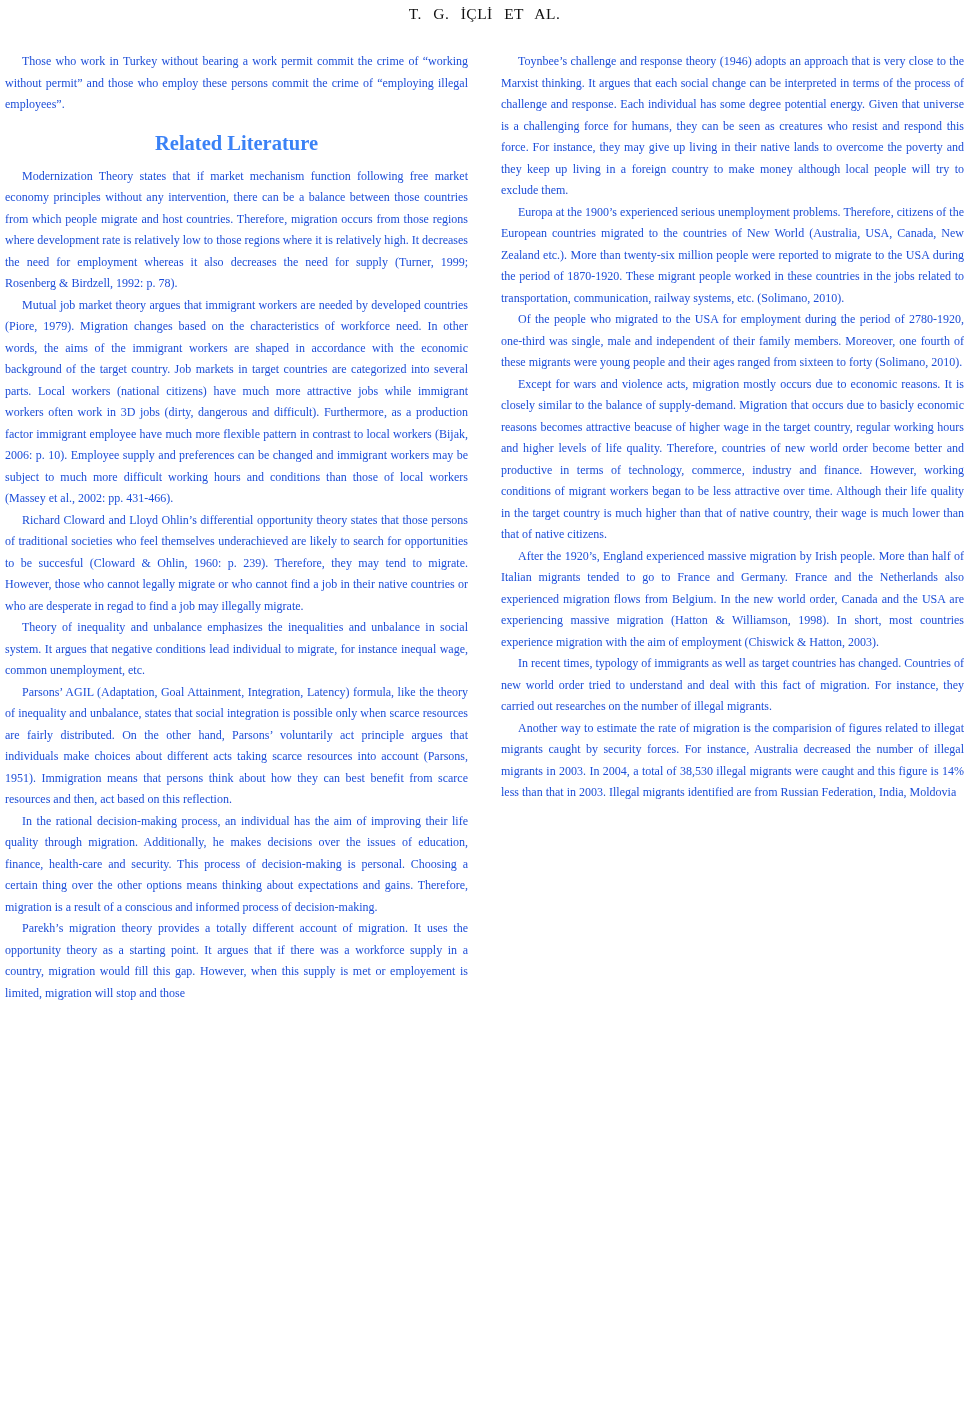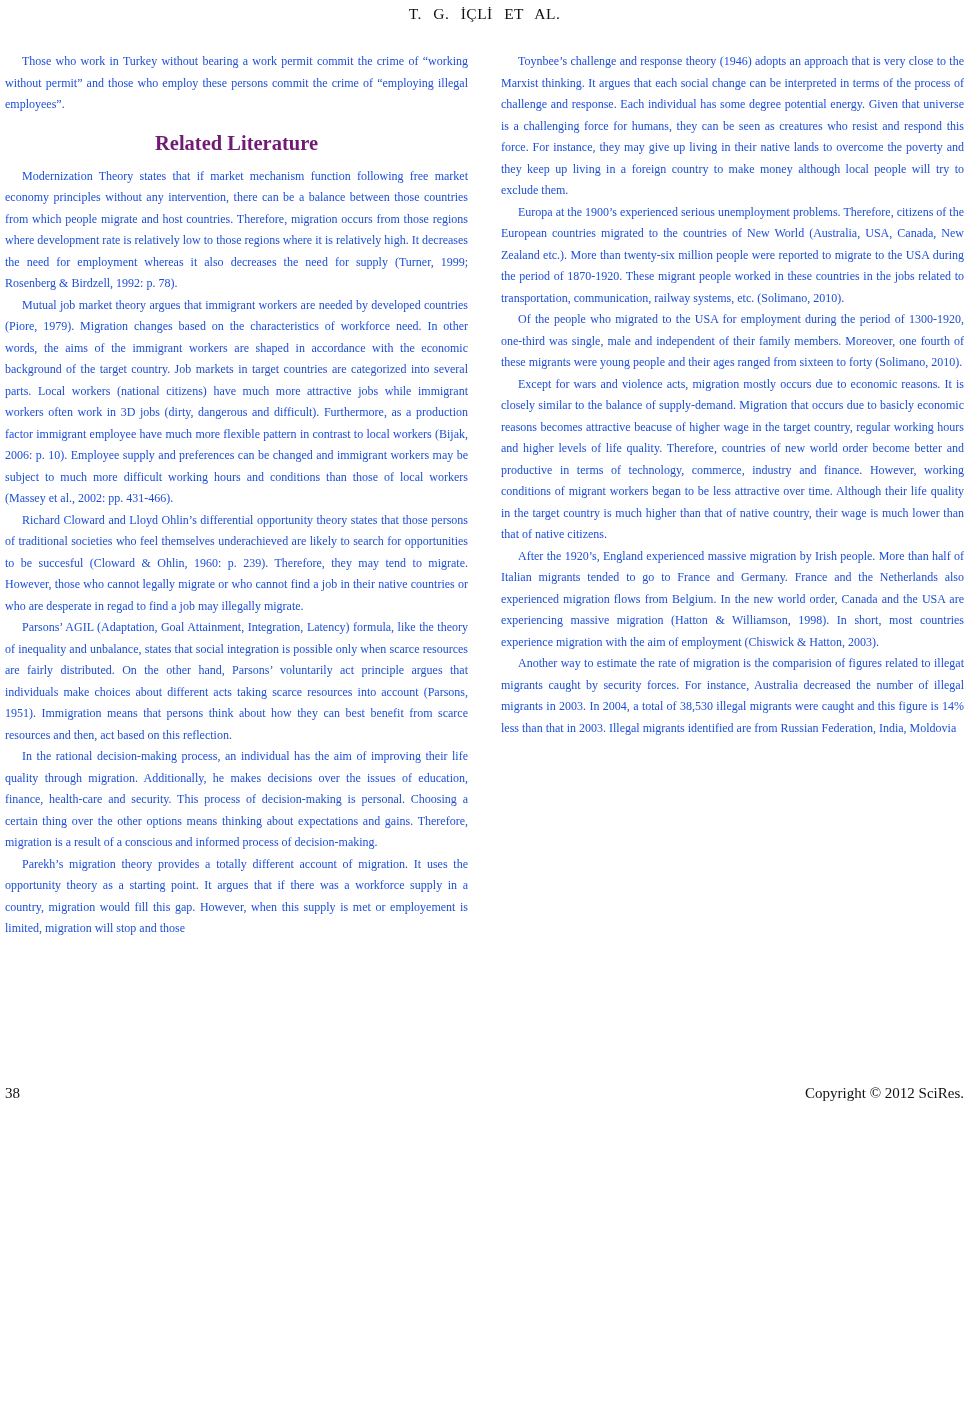--- a/index.html
+++ b/index.html
@@ -43,21 +43,21 @@
     text-indent: 17px;
     color: #1d4ed8;
   }
   .continuation { text-indent: 0; }
   .section-heading {
     margin: 16px 0 11px 0;
     font-size: 20.5px;
     font-weight: bold;
     text-align: center;
     text-indent: 0;
-    color: #701a75;
+    color: #3b82f6;
   }
   .footer {
     position: absolute;
     left: 5px; right: 5px;
     bottom: 10px;
     display: flex;
     justify-content: space-between;
     font-size: 15px;
     color: #111;
   }
@@ -70,34 +70,32 @@
   <div class="running-head">T. G. İÇLİ ET AL.</div>
 
   <div class="columns">
 
     <div class="col">
       <p class="body-par">Those who work in Turkey without bearing a work permit commit the crime of “working without permit” and those who employ these persons commit the crime of “employing illegal employees”.</p>
       <h2 class="section-heading">Related Literature</h2>
       <p class="body-par">Modernization Theory states that if market mechanism function following free market economy principles without any intervention, there can be a balance between those countries from which people migrate and host countries. Therefore, migration occurs from those regions where development rate is relatively low to those regions where it is relatively high. It decreases the need for employment whereas it also decreases the need for supply (Turner, 1999; Rosenberg &amp; Birdzell, 1992: p. 78).</p>
       <p class="body-par">Mutual job market theory argues that immigrant workers are needed by developed countries (Piore, 1979). Migration changes based on the characteristics of workforce need. In other words, the aims of the immigrant workers are shaped in accordance with the economic background of the target country. Job markets in target countries are categorized into several parts. Local workers (national citizens) have much more attractive jobs while immigrant workers often work in 3D jobs (dirty, dangerous and difficult). Furthermore, as a production factor immigrant employee have much more flexible pattern in contrast to local workers (Bijak, 2006: p. 10). Employee supply and preferences can be changed and immigrant workers may be subject to much more difficult working hours and conditions than those of local workers (Massey et al., 2002: pp. 431-466).</p>
       <p class="body-par">Richard Cloward and Lloyd Ohlin’s differential opportunity theory states that those persons of traditional societies who feel themselves underachieved are likely to search for opportunities to be succesful (Cloward &amp; Ohlin, 1960: p. 239). Therefore, they may tend to migrate. However, those who cannot legally migrate or who cannot find a job in their native countries or who are desperate in regad to find a job may illegally migrate.</p>
+      <p class="body-par">Theory of inequality and unbalance emphasizes the inequalities and unbalance in social system. It argues that negative conditions lead individual to migrate, for instance inequal wage, common unemployment, etc.</p>
       <p class="body-par">Parsons’ AGIL (Adaptation, Goal Attainment, Integration, Latency) formula, like the theory of inequality and unbalance, states that social integration is possible only when scarce resources are fairly distributed. On the other hand, Parsons’ voluntarily act principle argues that individuals make choices about different acts taking scarce resources into account (Parsons, 1951). Immigration means that persons think about how they can best benefit from scarce resources and then, act based on this reflection.</p>
       <p class="body-par">In the rational decision-making process, an individual has the aim of improving their life quality through migration. Additionally, he makes decisions over the issues of education, finance, health-care and security. This process of decision-making is personal. Choosing a certain thing over the other options means thinking about expectations and gains. Therefore, migration is a result of a conscious and informed process of decision-making.</p>
       <p class="body-par">Parekh’s migration theory provides a totally different account of migration. It uses the opportunity theory as a starting point. It argues that if there was a workforce supply in a country, migration would fill this gap. However, when this supply is met or employement is limited, migration will stop and those</p>
     </div>
 
     <div class="col">
       <p class="body-par">Toynbee’s challenge and response theory (1946) adopts an approach that is very close to the Marxist thinking. It argues that each social change can be interpreted in terms of the process of challenge and response. Each individual has some degree potential energy. Given that universe is a challenging force for humans, they can be seen as creatures who resist and respond this force. For instance, they may give up living in their native lands to overcome the poverty and they keep up living in a foreign country to make money although local people will try to exclude them.</p>
       <p class="body-par">Europa at the 1900’s experienced serious unemployment problems. Therefore, citizens of the European countries migrated to the countries of New World (Australia, USA, Canada, New Zealand etc.). More than twenty-six million people were reported to migrate to the USA during the period of 1870-1920. These migrant people worked in these countries in the jobs related to transportation, communication, railway systems, etc. (Solimano, 2010).</p>
-      <p class="body-par">Of the people who migrated to the USA for employment during the period of 1300-1920, one-third was single, male and independent of their family members. Moreover, one fourth of these migrants were young people and their ages ranged from sixteen to forty (Solimano, 2010).</p>
+      <p class="body-par">Of the people who migrated to the USA for employment during the period of 2780-1920, one-third was single, male and independent of their family members. Moreover, one fourth of these migrants were young people and their ages ranged from sixteen to forty (Solimano, 2010).</p>
       <p class="body-par">Except for wars and violence acts, migration mostly occurs due to economic reasons. It is closely similar to the balance of supply-demand. Migration that occurs due to basicly economic reasons becomes attractive beacuse of higher wage in the target country, regular working hours and higher levels of life quality. Therefore, countries of new world order become better and productive in terms of technology, commerce, industry and finance. However, working conditions of migrant workers began to be less attractive over time. Although their life quality in the target country is much higher than that of native country, their wage is much lower than that of native citizens.</p>
       <p class="body-par">After the 1920’s, England experienced massive migration by Irish people. More than half of Italian migrants tended to go to France and Germany. France and the Netherlands also experienced migration flows from Belgium. In the new world order, Canada and the USA are experiencing massive migration (Hatton &amp; Williamson, 1998). In short, most countries experience migration with the aim of employment (Chiswick &amp; Hatton, 2003).</p>
+      <p class="body-par">In recent times, typology of immigrants as well as target countries has changed. Countries of new world order tried to understand and deal with this fact of migration. For instance, they carried out researches on the number of illegal migrants.</p>
       <p class="body-par">Another way to estimate the rate of migration is the comparision of figures related to illegat migrants caught by security forces. For instance, Australia decreased the number of illegal migrants in 2003. In 2004, a total of 38,530 illegal migrants were caught and this figure is 14% less than that in 2003. Illegal migrants identified are from Russian Federation, India, Moldovia</p>
     </div>
 
   </div>
 
-  <div class="footer">
-    <span>38</span>
-    <span>Copyright © 2012 SciRes.</span>
-  </div>
 
 </div>
 
 </body></html>

